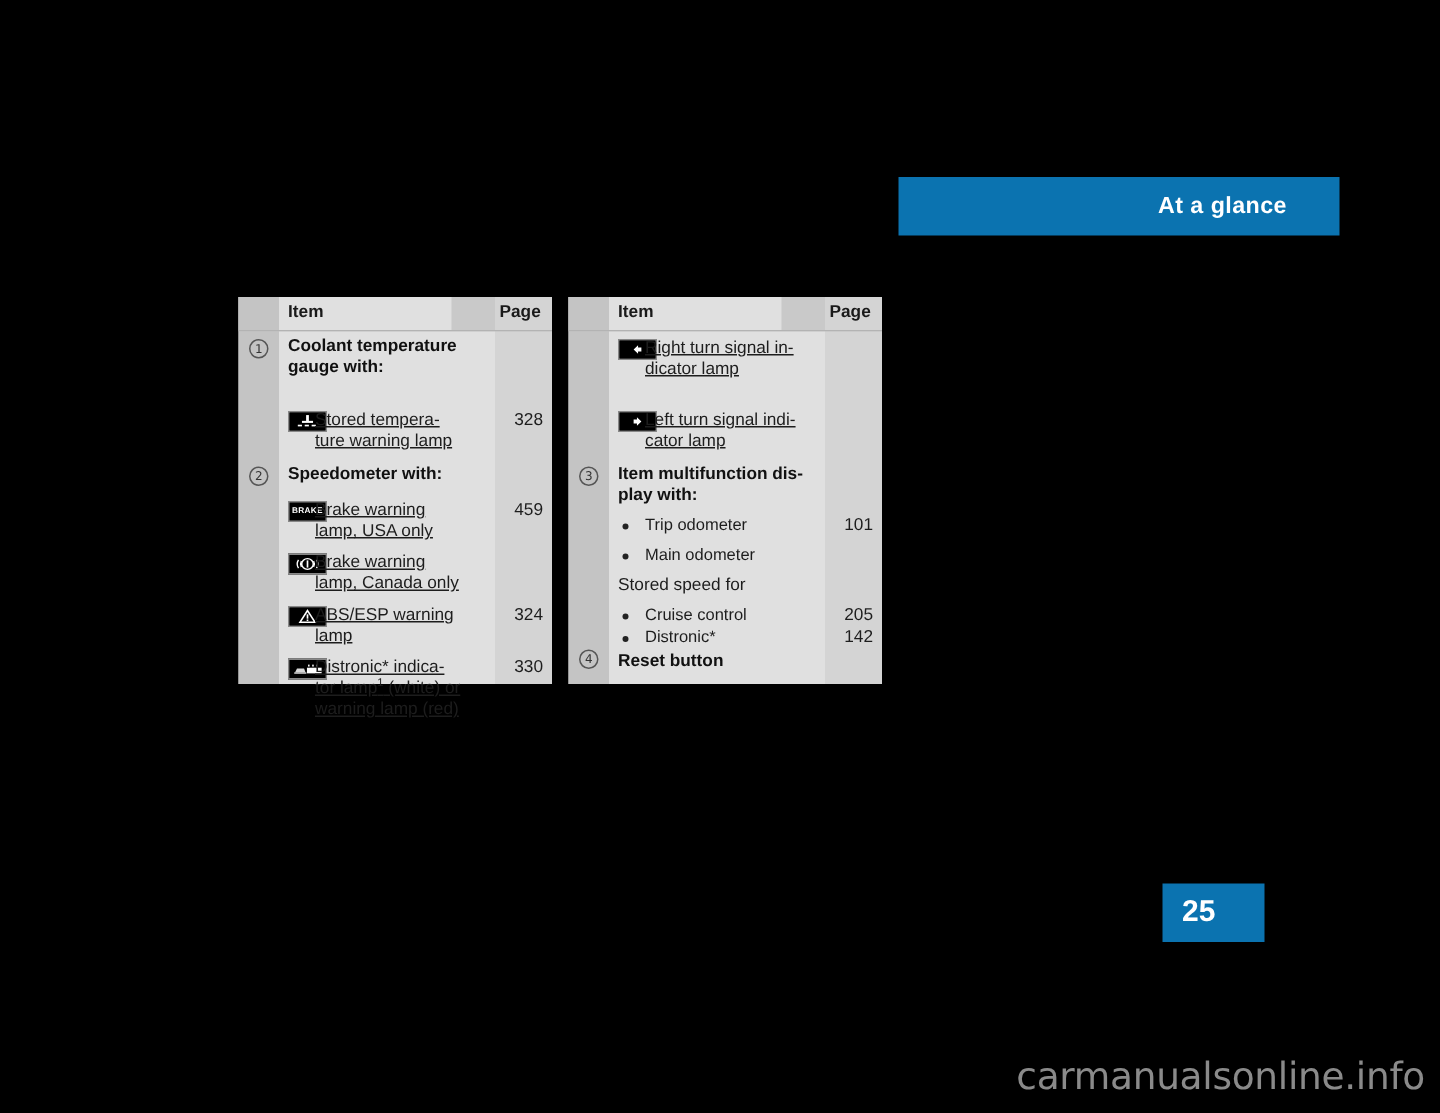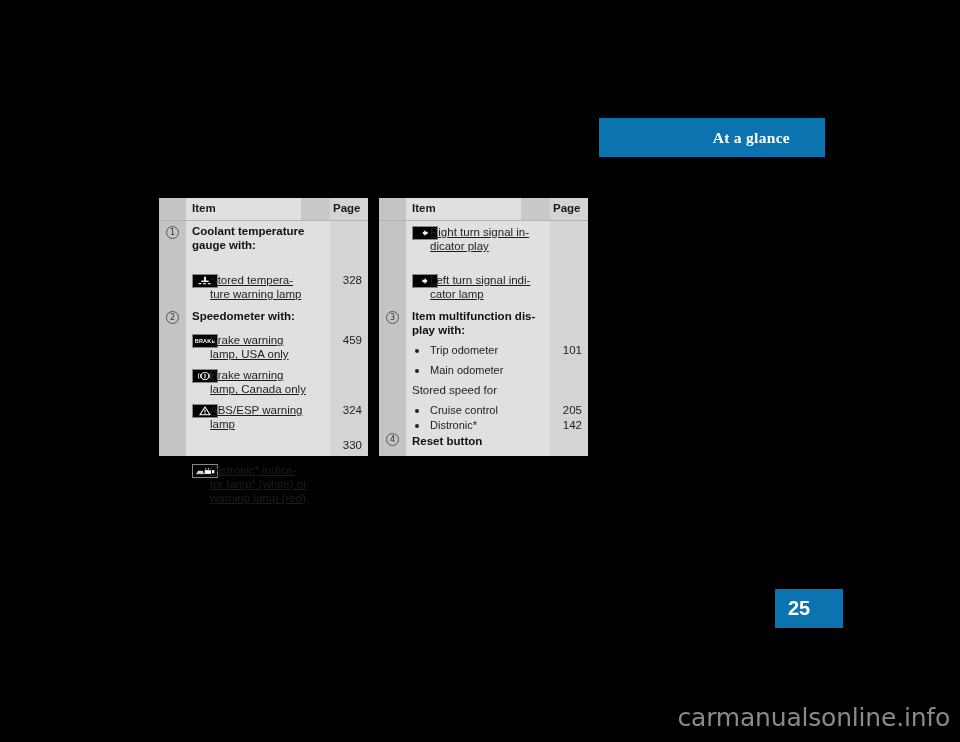--- a/index.html
+++ b/index.html
@@ -13,27 +13,26 @@
     position: relative;
     font-family: "Liberation Sans", sans-serif;
     overflow: hidden;
   }
 
   
   .header-bar {
     position: absolute;
     left: 599px;
     top: 118px;
-    width: 226px;
+    width: 294px;
     height: 39px;
     background: #0b73b0;
     display: flex;
     align-items: center;
     justify-content: flex-end;
-    font-family: Liberation Serif, serif;
   }
   .header-title {
     color: #ffffff;
     font-size: 15.5px;
     font-weight: bold;
     letter-spacing: 0.3px;
     padding-right: 35px;
   }
 
   
@@ -290,21 +289,21 @@
             <rect x="0" y="0" width="26" height="14" fill="#000"></rect>
             <path d="M13 2.4 L18.4 11.4 L7.6 11.4 Z" fill="none" stroke="#fff" stroke-width="1.2"></path>
             <rect x="12.4" y="5.3" width="1.2" height="3.4" fill="#fff"></rect>
             <rect x="12.4" y="9.3" width="1.2" height="1.2" fill="#fff"></rect>
           </svg>
         </span>
         <span class="sub-text" style="top:0px;">ABS/ESP warning</span>
         <span class="sub-text" style="top:14px;">lamp</span>
       </div>
 
-      <div class="row" style="top:217px;height:46px;margin-top:25px;">
+      <div class="row" style="top:217px;height:46px;">
         <span class="glyph" style="top:1px;">
           <svg viewBox="0 0 26 14" preserveAspectRatio="none">
             <rect x="0" y="0" width="26" height="14" fill="#000"></rect>
             <path d="M4 9.8 L5.4 6.6 L10.5 6.6 L11.6 9.8 Z" fill="#d8d8d8"></path>
             <rect x="3.4" y="9.6" width="8.8" height="1.1" fill="#d8d8d8"></rect>
             <rect x="12.6" y="6.0" width="10.6" height="4.4" fill="#ffffff"></rect>
             <rect x="13.4" y="3.6" width="1.1" height="1.5" fill="#ffffff"></rect>
             <rect x="16.4" y="3.6" width="1.1" height="1.5" fill="#ffffff"></rect>
             <rect x="19.4" y="3.6" width="1.1" height="1.5" fill="#ffffff"></rect>
           </svg>
@@ -348,21 +347,21 @@
     <div class="body-item">
 
       <div class="row" style="top:4px;height:32px;">
         <span class="glyph" style="top:1px;">
           <svg viewBox="0 0 26 14" preserveAspectRatio="none">
             <rect x="0" y="0" width="26" height="14" fill="#000"></rect>
             <path d="M10.2 7 L13.4 3.6 L13.4 5.4 L15.8 5.4 L15.8 8.6 L13.4 8.6 L13.4 10.4 Z" fill="#fff"></path>
           </svg>
         </span>
         <span class="sub-text" style="top:0px;">Right turn signal in-</span>
-        <span class="sub-text" style="top:14px;">dicator play</span>
+        <span class="sub-text" style="top:14px;">dicator lamp</span>
       </div>
 
       <div class="row" style="top:52px;height:32px;">
         <span class="glyph" style="top:1px;">
           <svg viewBox="0 0 26 14" preserveAspectRatio="none">
             <rect x="0" y="0" width="26" height="14" fill="#000"></rect>
             <path d="M15.8 7 L12.6 3.6 L12.6 5.4 L10.2 5.4 L10.2 8.6 L12.6 8.6 L12.6 10.4 Z" fill="#fff"></path>
           </svg>
         </span>
         <span class="sub-text" style="top:0px;">Left turn signal indi-</span>

